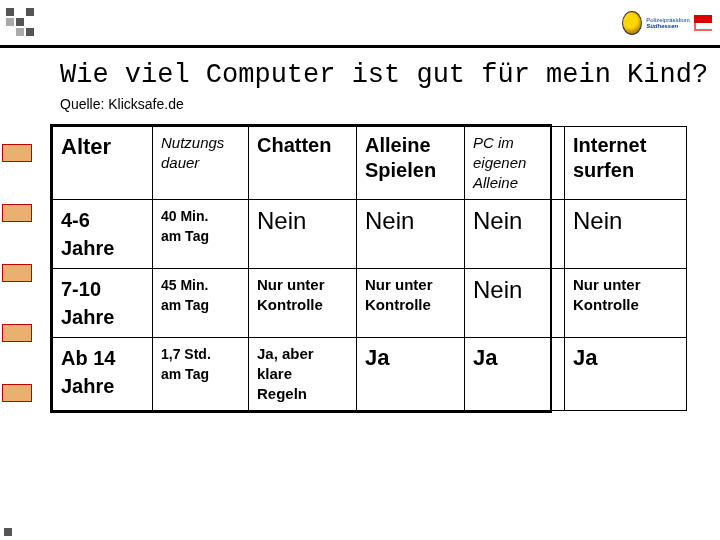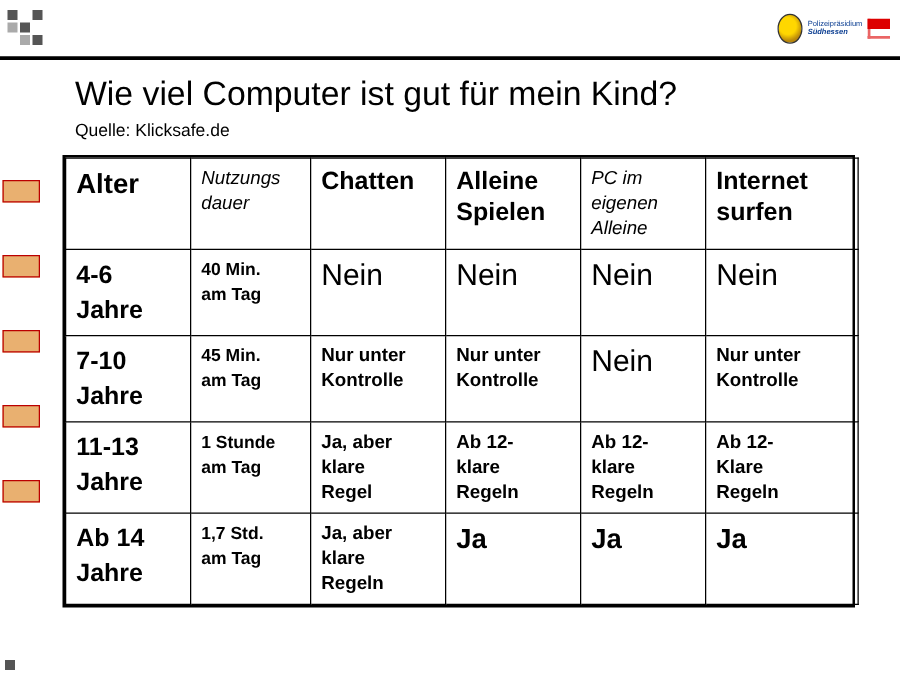--- a/index.html
+++ b/index.html
@@ -53,20 +53,21 @@
     content: ""; position: absolute; left: 0; top: 0; width: 100%; height: 100%;
     background: linear-gradient(90deg, #d00 2px, transparent 2px),
                 linear-gradient(0deg, #d00 2px, transparent 2px);
     opacity: .6;
   }
   .title {
     position: absolute;
     top: 60px; left: 60px;
     font-size: 27px;
     color: #000;
+    font-family: Liberation Mono, monospace;
   }
   .subtitle {
     position: absolute;
     top: 96px; left: 60px;
     font-size: 14px;
     color: #000;
   }
   .side-boxes {
     position: absolute;
     left: 2px;
@@ -77,21 +78,21 @@
   }
   .side-boxes .sb {
     width: 30px; height: 18px;
     border: 1px solid #b00;
     background: #e9b070;
   }
   .table-wrap {
     position: absolute;
     top: 124px;
     left: 50px;
-    width: 634px;
+    width: 502px;
     border: 2px solid #000;
   }
   table {
     width: 100%;
     border-collapse: collapse;
     table-layout: fixed;
   }
   th, td {
     border: 1.5px solid #000;
     padding: 6px 8px;
@@ -205,38 +206,20 @@
 am Tag</span></td>
       <td><span class="cell-med" style="white-space:pre-line">Nur unter
 Kontrolle</span></td>
       <td><span class="cell-med" style="white-space:pre-line">Nur unter
 Kontrolle</span></td>
       <td><span class="cell-big">Nein</span></td>
       <td><span class="cell-med" style="white-space:pre-line">Nur unter
 Kontrolle</span></td>
     </tr>
     <tr>
-      <td><span class="cell-age" style="white-space:pre-line">11-13
-Jahre</span></td>
-      <td><span class="cell-small" style="white-space:pre-line">1 Stunde
-am Tag</span></td>
-      <td><span class="cell-med" style="white-space:pre-line">Ja, aber
-klare
-Regel</span></td>
-      <td><span class="cell-med" style="white-space:pre-line">Ab 12-
-klare
-Regeln</span></td>
-      <td><span class="cell-med" style="white-space:pre-line">Ab 12-
-klare
-Regeln</span></td>
-      <td><span class="cell-med" style="white-space:pre-line">Ab 12-
-Klare
-Regeln</span></td>
-    </tr>
-    <tr>
       <td><span class="cell-age" style="white-space:pre-line">Ab 14
 Jahre</span></td>
       <td><span class="cell-small" style="white-space:pre-line">1,7 Std.
 am Tag</span></td>
       <td><span class="cell-med" style="white-space:pre-line">Ja, aber
 klare
 Regeln</span></td>
       <td><span class="cell-ja">Ja</span></td>
       <td><span class="cell-ja">Ja</span></td>
       <td><span class="cell-ja">Ja</span></td>

